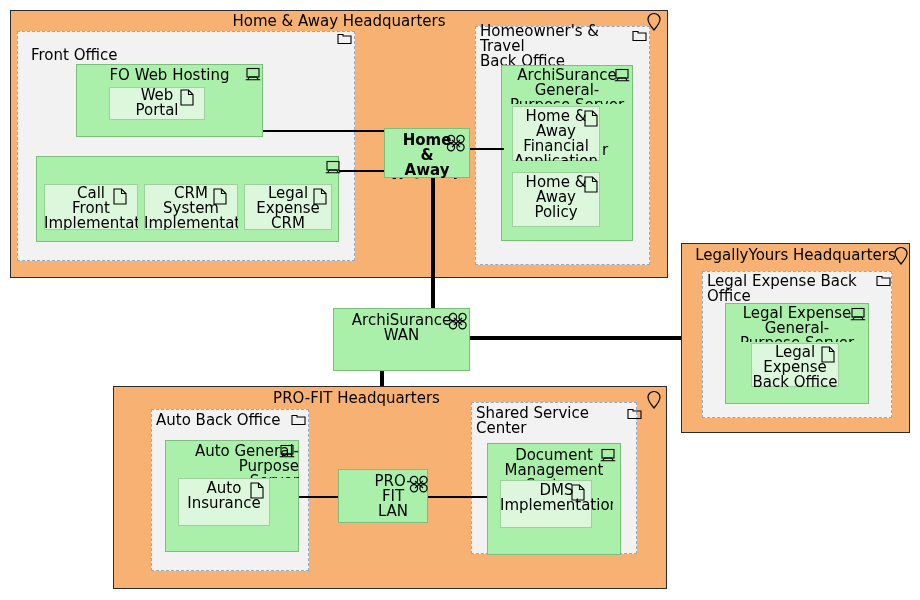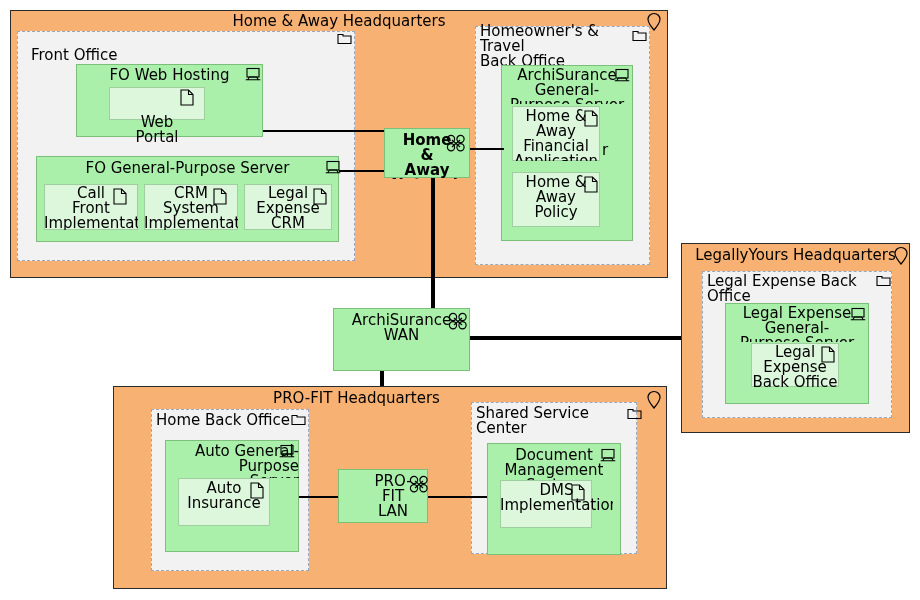--- a/index.html
+++ b/index.html
@@ -108,31 +108,30 @@
   <div class="node" style="left:76px; top:64px; width:187px; height:73px;"></div>
   <div class="lbl lbl-center" style="left:76px; top:68px; width:187px;">FO Web Hosting</div>
   <span class="icon" style="left:245px; top:67px;">
     <svg width="16" height="15" viewBox="0 0 16 15">
       <rect x="2" y="1.5" width="12" height="8.5" fill="none" stroke="#000" stroke-width="1.1"></rect>
       <path d="M0.7 12.8 H15.3 M4.3 10 H11.7 L13.2 12.8 H2.8 Z" fill="none" stroke="#000" stroke-width="1.1"></path>
     </svg>
   </span>
 
   <div class="artifact" style="left:109px; top:87px; width:96px; height:33px;"></div>
-  <div class="lbl lbl-center" style="left:109px; top:88px; width:96px; height:32px;margin-top:27px;">Web
+  <div class="lbl lbl-center" style="left:109px; top:88px; width:96px; height:32px;">Web
 Portal</div>
   <span class="icon" style="left:180px; top:89px;">
     <svg width="14" height="17" viewBox="0 0 14 17">
       <path d="M1 1 H8.5 L13 5.5 V16 H1 Z" fill="none" stroke="#000" stroke-width="1.1"></path>
       <path d="M8.5 1 V5.5 H13" fill="none" stroke="#000" stroke-width="1.1"></path>
     </svg>
   </span>
 
   <div class="node" style="left:36px; top:156px; width:303px; height:86px;"></div>
-  <div class="lbl lbl-center" style="left:36px; top:161px; width:303px;">FO General-Purpose Server</div>
   <span class="icon" style="left:325px; top:160px;">
     <svg width="16" height="15" viewBox="0 0 16 15">
       <rect x="2" y="1.5" width="12" height="8.5" fill="none" stroke="#000" stroke-width="1.1"></rect>
       <path d="M0.7 12.8 H15.3 M4.3 10 H11.7 L13.2 12.8 H2.8 Z" fill="none" stroke="#000" stroke-width="1.1"></path>
     </svg>
   </span>
 
   <div class="artifact" style="left:44px; top:184px; width:94px; height:46px;"></div>
   <div class="lbl lbl-center" style="left:44px; top:186px; width:94px; height:44px;">Call
 Front
@@ -286,21 +285,21 @@
 
   <div class="loc" style="left:113px; top:386px; width:554px; height:203px;"></div>
   <div class="lbl lbl-center" style="left:113px; top:391px; width:487px;">PRO-FIT Headquarters</div>
   <span class="icon" style="left:645px; top:389px;">
     <svg width="18" height="22" viewBox="0 0 18 22">
       <path d="M9 2.5 C5.4 2.5 3 5.2 3 8.3 C3 12 9 19 9 19 C9 19 15 12 15 8.3 C15 5.2 12.6 2.5 9 2.5 Z" fill="none" stroke="#000" stroke-width="1.2"></path>
     </svg>
   </span>
 
   <div class="grouping" style="left:151px; top:409px; width:158px; height:162px;"></div>
-  <div class="lbl lbl-left" style="left:156px; top:413px; width:135px;">Home Back Office</div>
+  <div class="lbl lbl-left" style="left:156px; top:413px; width:135px;">Auto Back Office</div>
   <span class="icon" style="left:291px; top:412px;">
     <svg width="15" height="14" viewBox="0 0 15 14">
       <path d="M1 3.5 H6 V5 H14 V12.5 H1 Z" fill="none" stroke="#000" stroke-width="1.1"></path>
     </svg>
   </span>
 
   <div class="node" style="left:165px; top:440px; width:134px; height:112px;"></div>
   <div class="lbl lbl-center" style="left:165px; top:444px; width:134px; height:34px;text-align:right;">Auto General-
 Purpose
 Server</div>

